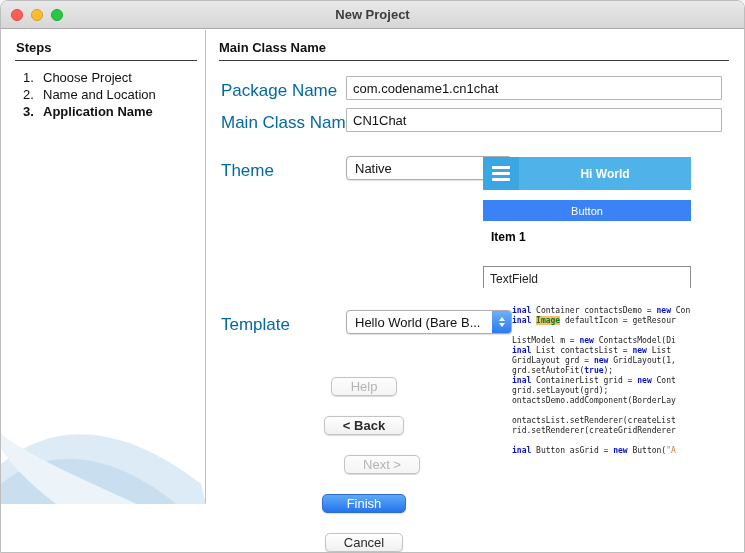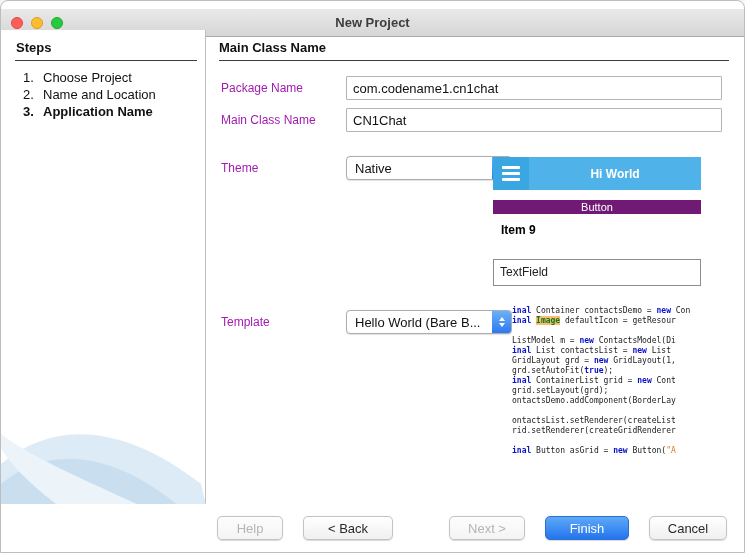--- a/index.html
+++ b/index.html
@@ -1,21 +1,21 @@
 <!DOCTYPE html>
 <html><head>
 <meta charset="utf-8">
 <style>
   html,body{margin:0;padding:0;background:#f5f5f5;}
   *{box-sizing:border-box;}
   body{font-family:"Liberation Sans", sans-serif;}
   .window{position:relative;width:745px;height:553px;background:#ffffff;border-radius:8px 8px 0 0;overflow:hidden;border:1px solid #bdbdbd;}
 
   
-  .titlebar{position:absolute;left:0;top:8px;width:100%;height:28px;
+  .titlebar{position:absolute;left:0;top:0;width:100%;height:28px;
     background:linear-gradient(#e9e9e9,#d6d6d6);border-bottom:1px solid #ababab;
     display:flex;align-items:center;justify-content:center;}
   .title-text{font-size:13px;font-weight:600;color:#3d3d3d;}
   .traffic{position:absolute;left:10px;top:8px;display:flex;gap:8px;}
   .light{width:12px;height:12px;border-radius:50%;}
   .light.red{background:#ff5f57;border:1px solid #e0443e;}
   .light.yellow{background:#febc2e;border:1px solid #d89e24;}
   .light.green{background:#28c840;border:1px solid #1aab29;}
 
   
@@ -25,63 +25,63 @@
   .step-item{position:absolute;left:22px;font-size:13px;color:#111;display:flex;}
   .step-item .step-num{width:20px;}
   .step-item.s1{top:40px;} .step-item.s2{top:57px;} .step-item.s3{top:74px;}
   .step-item.active{font-weight:bold;}
   .watermark{position:absolute;left:0;bottom:0;width:205px;height:150px;pointer-events:none;}
 
   
   .main-heading{position:absolute;left:218px;top:39px;font-size:13px;font-weight:bold;color:#111;}
   .main-rule{position:absolute;left:218px;top:59px;width:510px;height:1px;background:#3c3c3c;}
 
-  .form-label{position:absolute;left:220px;font-size:12px;color:#a21caf;}
+  .form-label{position:absolute;left:220px;font-size:17px;color:#0369a1;}
   .lbl-package{top:80px;} .lbl-mainclass{top:112px;} .lbl-theme{top:160px;} .lbl-template{top:314px;}
 
   .text-input{position:absolute;left:345px;width:376px;height:24px;border:1px solid #b4b4b4;
     font-size:13px;font-family:"Liberation Sans",sans-serif;padding:0 6px;color:#111;background:#fff;border-radius:1px;}
   .inp-package{top:75px;} .inp-mainclass{top:107px;}
 
   .combo{position:absolute;left:345px;width:166px;height:24px;background:#fff;border:1px solid #adadad;
     border-radius:4px;display:flex;align-items:center;padding-left:8px;font-size:13px;color:#111;cursor:default;
     box-shadow:0 0.5px 1px rgba(0,0,0,.12);}
   .combo-theme{top:155px;} .combo-template{top:309px;}
   .combo .stepper{position:absolute;right:0;top:0;width:19px;height:22px;
     background:linear-gradient(#6cb0f9,#2b79f0);border-radius:0 3px 3px 0;
     display:flex;flex-direction:column;align-items:center;justify-content:center;}
   .arr-up{width:0;height:0;border-left:3.5px solid transparent;border-right:3.5px solid transparent;border-bottom:4px solid #fff;margin-bottom:2px;}
   .arr-dn{width:0;height:0;border-left:3.5px solid transparent;border-right:3.5px solid transparent;border-top:4px solid #fff;}
   .combo .val{white-space:nowrap;overflow:hidden;max-width:130px;}
 
   
-  .preview-theme{position:absolute;left:492px;top:156px;width:208px;height:131px;background:#fff;overflow:hidden;}
+  .preview-theme{position:absolute;left:482px;top:156px;width:208px;height:131px;background:#fff;overflow:hidden;}
   .pv-header{height:33px;background:#4fb2e8;display:flex;align-items:stretch;}
   .pv-burger{width:36px;background:#3aa6e2;display:flex;flex-direction:column;justify-content:center;align-items:center;gap:3px;}
   .pv-burger i{display:block;width:18px;height:3px;background:#fff;border-radius:1px;}
   .pv-title{flex:1;display:flex;align-items:center;justify-content:center;color:#fff;font-weight:bold;font-size:12px;}
-  .pv-button{margin-top:10px;height:14px;background:#701a75;color:#fff;font-size:11px;display:flex;align-items:center;justify-content:center;}
+  .pv-button{margin-top:10px;height:21px;background:#3b82f6;color:#fff;font-size:11px;display:flex;align-items:center;justify-content:center;}
   .pv-item{margin-top:9px;padding-left:8px;font-size:12px;font-weight:bold;color:#000;}
   .pv-textfield{margin-top:22px;height:27px;border:1px solid #8c8c8c;background:#fff;font-size:12px;line-height:25px;padding-left:6px;color:#222;}
 
   
   .preview-code{position:absolute;left:511px;top:305px;width:210px;height:152px;background:#fff;overflow:hidden;
     font-family:"DejaVu Sans Mono",monospace;font-size:8px;line-height:10px;white-space:pre;}
   .code-line{height:10px;}
   .tok-k{color:#0a12c8;font-weight:bold;}
   .tok-p{color:#1a1a1a;}
   .tok-h{color:#067d17;background:#fdba74;font-weight:bold;}
   .tok-s{color:#ce7b29;}
 
   
   .footer{position:absolute;left:0;bottom:0;width:100%;height:48px;background:#fff;
-    display:flex;align-items:center;justify-content:flex-end;gap:20px;padding-right:17px;}
+    display:flex;align-items:center;justify-content:flex-end;gap:20px;padding-right:17px;flex-direction:column;}
   .btn{height:24px;border-radius:5px;border:1px solid #c3c3c3;background:linear-gradient(#ffffff,#f0f0f0);
     font-size:13px;font-family:"Liberation Sans",sans-serif;color:#2b2b2b;box-shadow:0 0.5px 1px rgba(0,0,0,.15);cursor:default;}
-  .btn.w-help{width:66px;} .btn.w-back{width:90px;} .btn.w-next{width:76px;margin-left:36px;} .btn.w-finish{width:84px;} .btn.w-cancel{width:78px;}
+  .btn.w-help{width:66px;} .btn.w-back{width:80px;font-weight:bold;} .btn.w-next{width:76px;margin-left:36px;} .btn.w-finish{width:84px;} .btn.w-cancel{width:78px;}
   .btn.disabled{color:#b5b5b5;background:linear-gradient(#fdfdfd,#f4f4f4);}
   .btn.primary{background:linear-gradient(#5ea9f7,#2374ee);border-color:#2d6fd0;color:#fff;text-align:center;}
 </style>
 </head>
 <body>
 
 <div class="window">
 
   <div class="titlebar">
     <div class="traffic">
@@ -137,21 +137,21 @@
   <div class="preview-theme">
     <div class="pv-header">
       <div class="pv-burger">
           <i></i>
           <i></i>
           <i></i>
         </div>
       <div class="pv-title">Hi World</div>
     </div>
     <div class="pv-button">Button</div>
-    <div class="pv-item">Item 9</div>
+    <div class="pv-item">Item 1</div>
     <div class="pv-textfield">TextField</div>
   </div>
 
   <label class="form-label lbl-template">Template</label>
   <div class="combo combo-template">
     <span class="val">Hello World (Bare B...</span>
     <span class="stepper">
         <i class="arr-up"></i>
         <i class="arr-dn"></i>
       </span>

